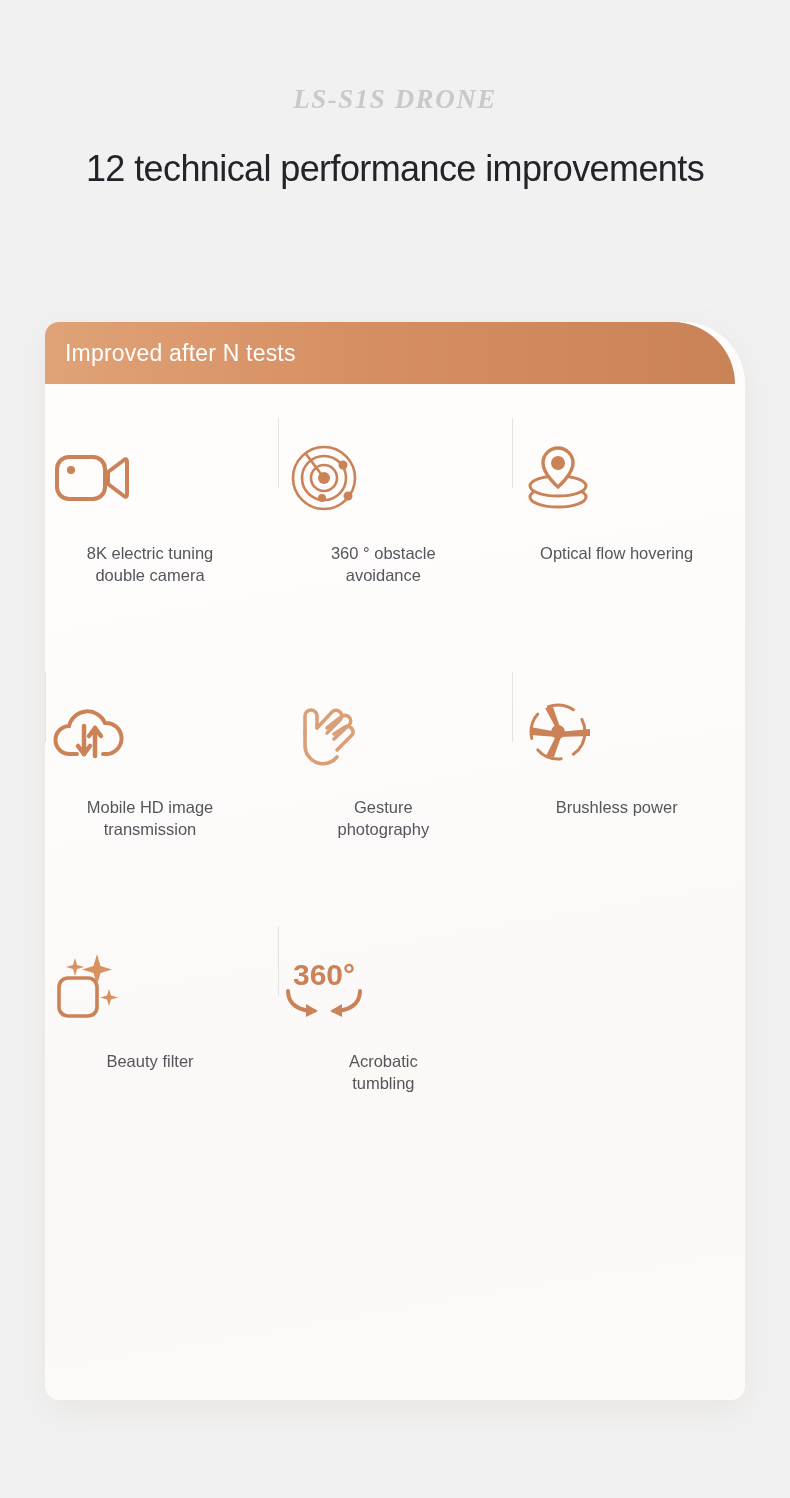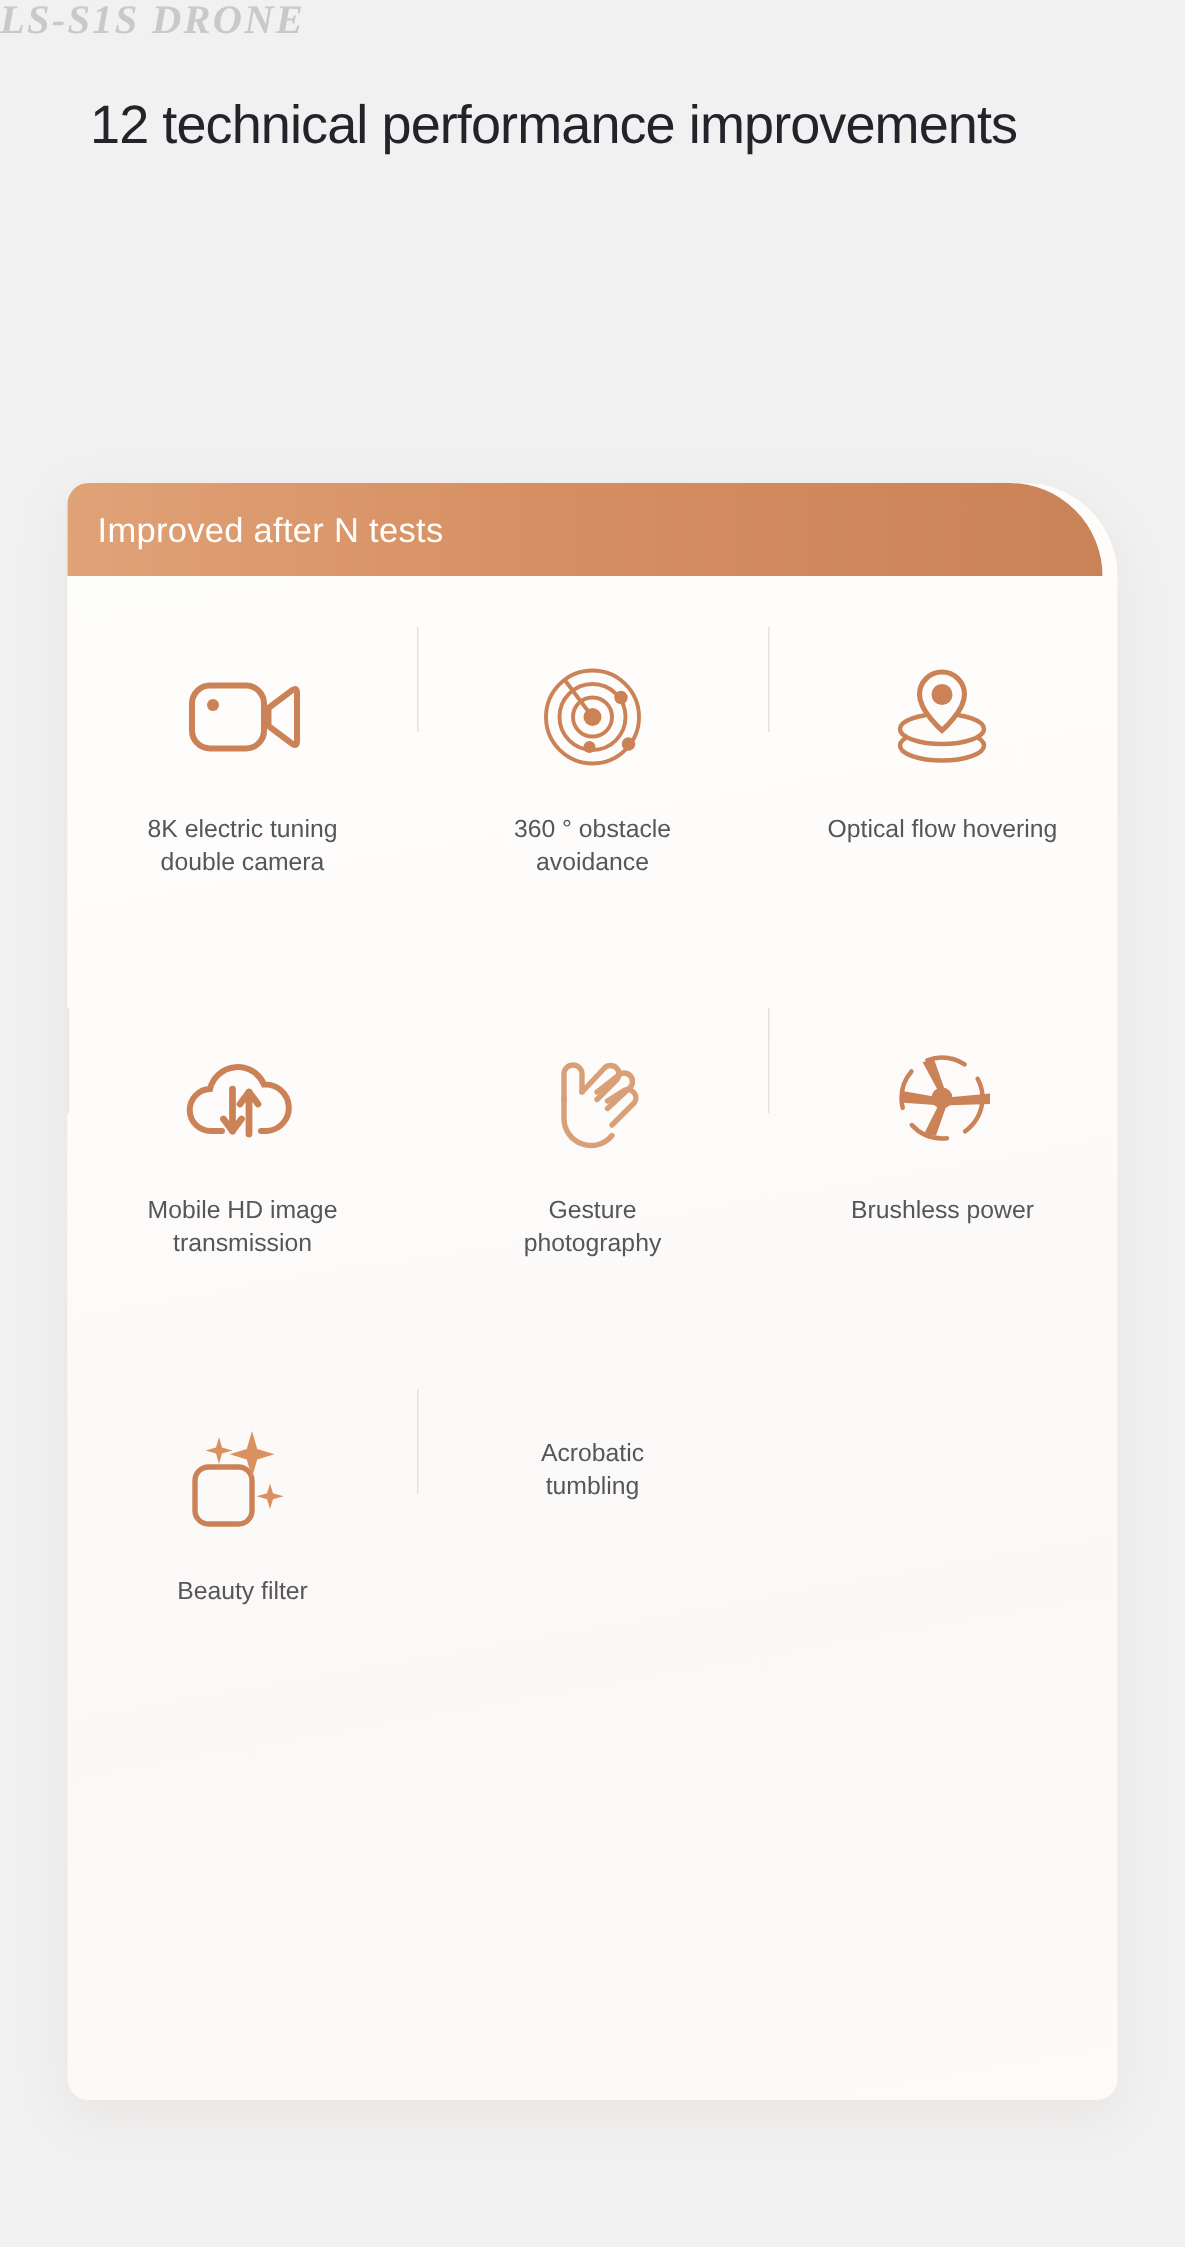--- a/index.html
+++ b/index.html
@@ -10,21 +10,22 @@
     width: 790px;
     height: 1498px;
     background: #f1f1f1;
     font-family: "Liberation Sans", sans-serif;
     overflow: hidden;
     position: relative;
   }
 
   
   .header {
-    text-align: left;
+    padding-top: 86px;
+    text-align: center;
   }
   .eyebrow {
     font-family: "Liberation Serif", serif;
     font-style: italic;
     font-weight: 700;
     font-size: 27px;
     letter-spacing: 1.5px;
     color: #c9c9c9;
     line-height: 1;
   }
@@ -85,21 +86,20 @@
     width: 700px;
     height: 1016px;
     display: grid;
     grid-template-columns: repeat(3, 1fr);
     grid-template-rows: repeat(4, 1fr);
   }
   .cell {
     position: relative;
     display: flex;
     flex-direction: column;
-    align-items: center;
     justify-content: flex-start;
     padding-top: 48px;
     box-sizing: border-box;
   }
   .cell .divider {
     position: absolute;
     left: 0;
     top: 34px;
     width: 1px;
     height: 70px;
@@ -238,20 +238,29 @@
           <path d="M22 8 L24 15 L31 17 L24 19 L22 26 L20 19 L13 17 L20 15 Z" fill="#d9915f"></path>
           <path d="M56 39 L58 45.5 L65 47.5 L58 49.5 L56 56 L54 49.5 L47 47.5 L54 45.5 Z" fill="#d9915f"></path>
         </svg>
       </span>
       <div class="cell-label">Beauty filter</div>
     </div>
 
 
     <div class="cell col2">
       <span class="divider"></span>
+      <span class="icon-box">
+        <svg width="92" height="66" viewBox="0 0 92 66">
+          <text x="46" y="32" text-anchor="middle" font-family="Liberation Sans, sans-serif" font-size="30" font-weight="bold" fill="#cb8257">360°</text>
+          <path d="M10 38 C10 52 22 58 36 58" fill="none" stroke="#cb8257" stroke-width="4" stroke-linecap="round"></path>
+          <path d="M28 51 L40 58 L28 64 Z" fill="#cb8257"></path>
+          <path d="M82 38 C82 52 70 58 56 58" fill="none" stroke="#cb8257" stroke-width="4" stroke-linecap="round"></path>
+          <path d="M64 51 L52 58 L64 64 Z" fill="#cb8257"></path>
+        </svg>
+      </span>
       <div class="cell-label">Acrobatic
 tumbling</div>
     </div>
 
 
 
 
   </div>
 </div>
 

